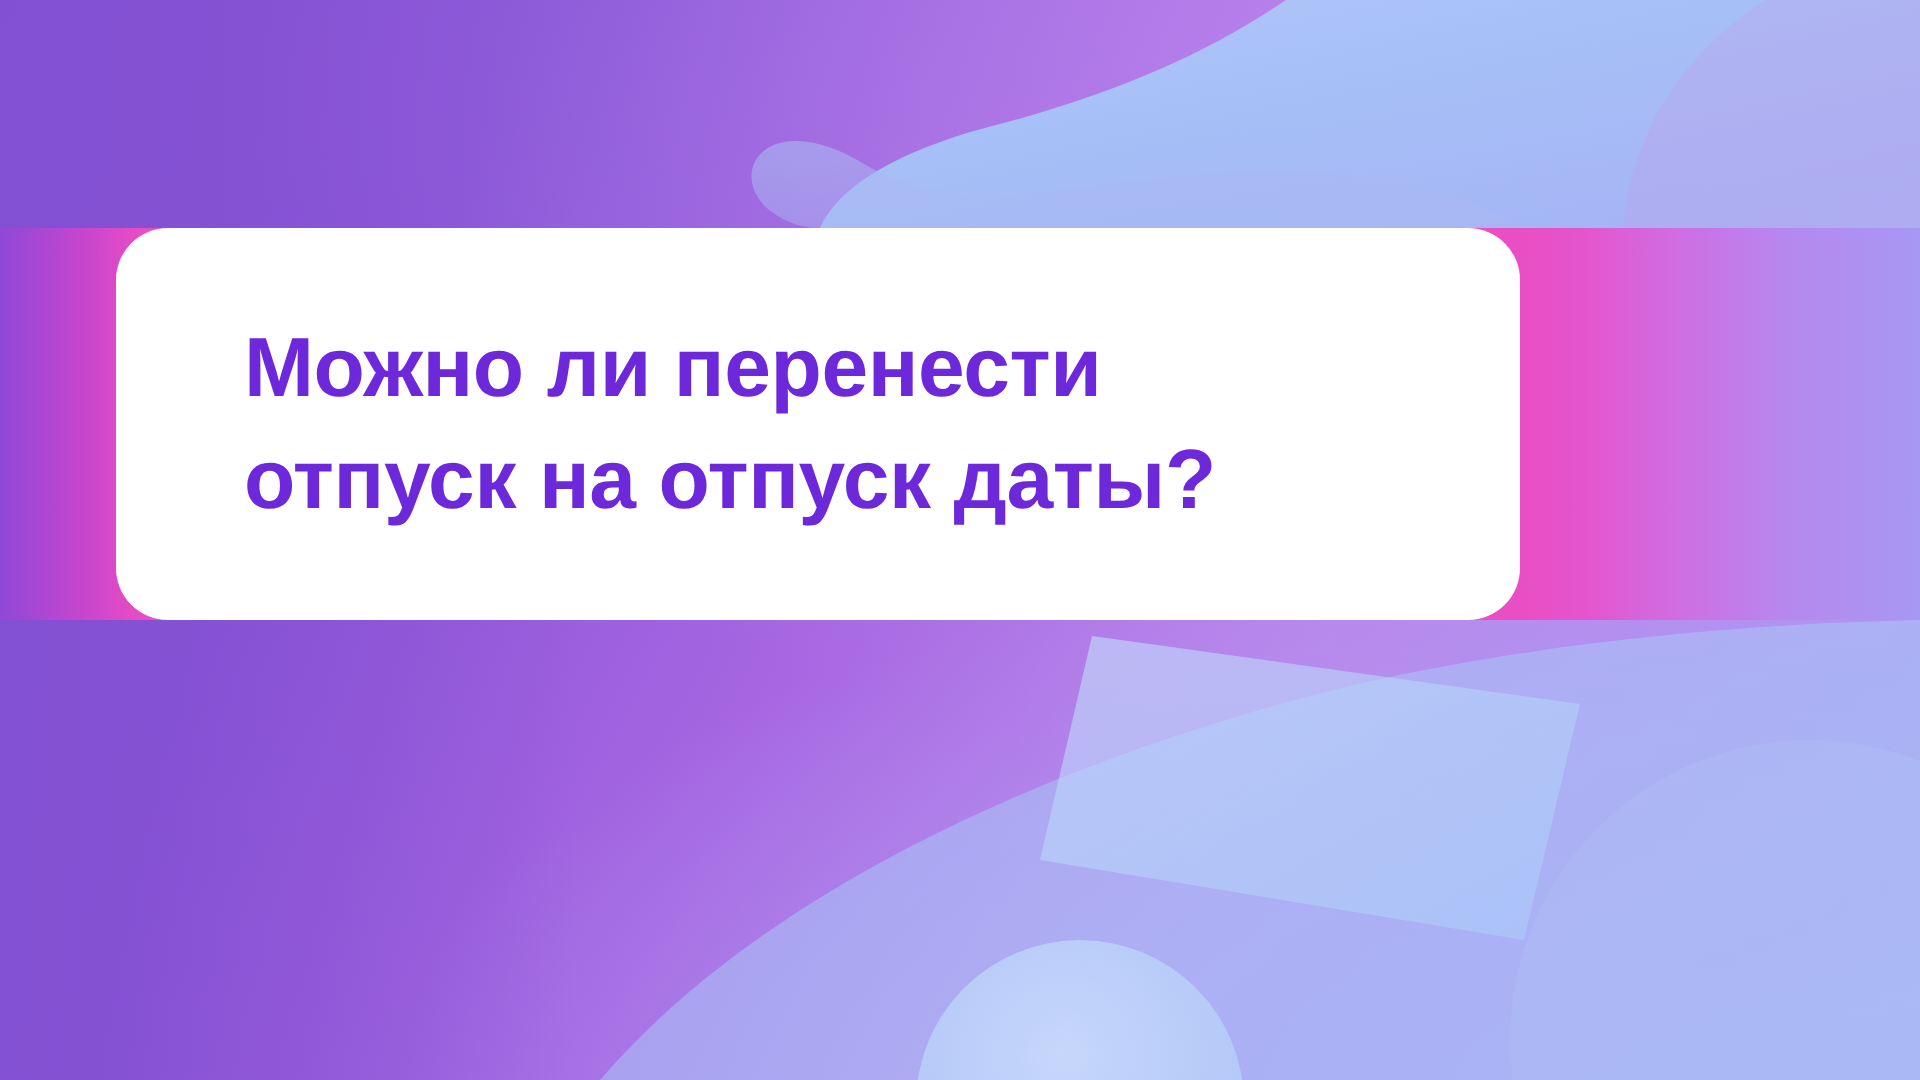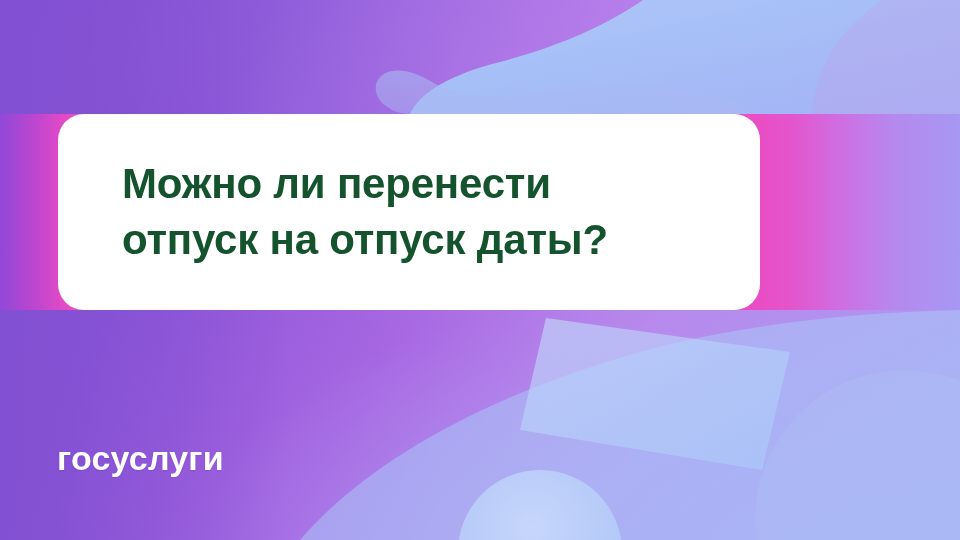--- a/index.html
+++ b/index.html
@@ -94,21 +94,21 @@
     background: #ffffff;
     border-radius: 26px;
     box-sizing: border-box;
     padding: 0 0 0 64px;
     display: flex;
     flex-direction: column;
     justify-content: center;
   }
   .headline {
     margin: 0;
-    color: #14532d;
+    color: #6d28d9;
     font-size: 42px;
     line-height: 56px;
     font-weight: bold;
     letter-spacing: -0.2px;
     white-space: nowrap;
   }
 
   
   .logo {
     position: absolute;
@@ -192,15 +192,14 @@
     </g>
   </svg>
 
   <div class="pink-band"></div>
 
   <div class="card">
     <div class="headline">Можно ли перенести</div>
     <div class="headline">отпуск на отпуск даты?</div>
   </div>
 
-  <div class="logo">госуслуги</div>
 
 </div>
 
 </body></html>

